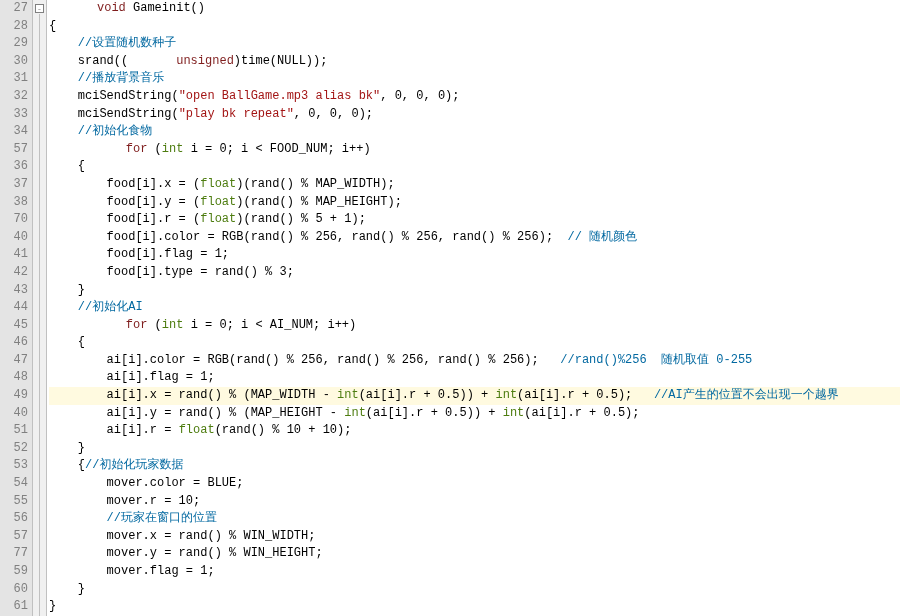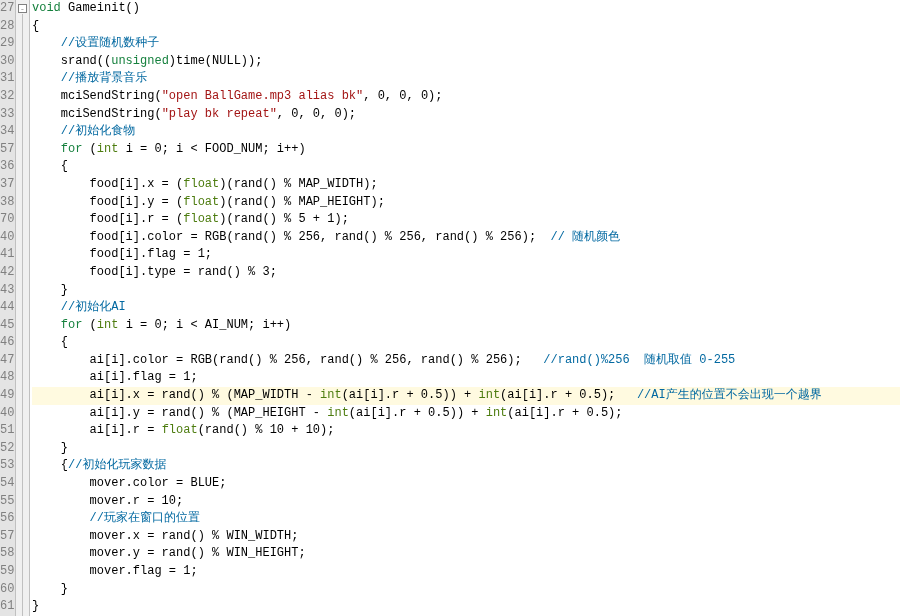--- a/index.html
+++ b/index.html
@@ -6,21 +6,21 @@
   body {
     font-family: Consolas, "Courier New", monospace;
     font-size: 12px;
     background: #fff;
     display: flex;
     width: 900px;
     height: 616px;
     overflow: hidden;
   }
   .gutter {
-    width: 16px;
+    width: 33px;
     background: #e4e4e4;
     border-right: 1px solid #c0c0c0;
     text-align: right;
     color: #808080;
     user-select: none;
     flex-shrink: 0;
   }
   .gutter div {
     height: 17.6px;
     line-height: 17.6px;
@@ -56,21 +56,21 @@
   }
   .code {
     flex: 1;
     white-space: pre;
     padding-left: 2px;
   }
   .line {
     height: 17.6px;
     line-height: 17.6px;
   }
-  .kw { color: #15803d; }
+  .kw { color: #7f1d1d; margin-left: 48px; }
   .ty { color: #4d7c0f; }
   .cm { color: #0369a1; }
   .st { color: #a31515; }
   .highlight { background: #fffae0; }
 </style>
 </head>
 <body>
 
 <div class="gutter" id="gutter">
     <div>27</div>
@@ -97,21 +97,21 @@
     <div>48</div>
     <div>49</div>
     <div>40</div>
     <div>51</div>
     <div>52</div>
     <div>53</div>
     <div>54</div>
     <div>55</div>
     <div>56</div>
     <div>57</div>
-    <div>58</div>
+    <div>77</div>
     <div>59</div>
     <div>60</div>
     <div>61</div>
   </div>
 <div class="fold-col">
   <div class="fold-box">-</div>
   <div class="fold-line"></div>
 </div>
 <div class="code" id="code"><div class="line"><span class="kw">void</span><span> Gameinit()</span></div><div class="line"><span>{</span></div><div class="line"><span>    </span><span class="cm">//设置随机数种子</span></div><div class="line"><span>    srand((</span><span class="kw">unsigned</span><span>)time(NULL));</span></div><div class="line"><span>    </span><span class="cm">//播放背景音乐</span></div><div class="line"><span>    mciSendString(</span><span class="st">"open BallGame.mp3 alias bk"</span><span>, 0, 0, 0);</span></div><div class="line"><span>    mciSendString(</span><span class="st">"play bk repeat"</span><span>, 0, 0, 0);</span></div><div class="line"><span>    </span><span class="cm">//初始化食物</span></div><div class="line"><span>    </span><span class="kw">for</span><span> (</span><span class="ty">int</span><span> i = 0; i &lt; FOOD_NUM; i++)</span></div><div class="line"><span>    {</span></div><div class="line"><span>        food[i].x = (</span><span class="ty">float</span><span>)(rand() % MAP_WIDTH);</span></div><div class="line"><span>        food[i].y = (</span><span class="ty">float</span><span>)(rand() % MAP_HEIGHT);</span></div><div class="line"><span>        food[i].r = (</span><span class="ty">float</span><span>)(rand() % 5 + 1);</span></div><div class="line"><span>        food[i].color = RGB(rand() % 256, rand() % 256, rand() % 256);  </span><span class="cm">// 随机颜色</span></div><div class="line"><span>        food[i].flag = 1;</span></div><div class="line"><span>        food[i].type = rand() % 3;</span></div><div class="line"><span>    }</span></div><div class="line"><span>    </span><span class="cm">//初始化AI</span></div><div class="line"><span>    </span><span class="kw">for</span><span> (</span><span class="ty">int</span><span> i = 0; i &lt; AI_NUM; i++)</span></div><div class="line"><span>    {</span></div><div class="line"><span>        ai[i].color = RGB(rand() % 256, rand() % 256, rand() % 256);   </span><span class="cm">//rand()%256  随机取值 0-255</span></div><div class="line"><span>        ai[i].flag = 1;</span></div><div class="line highlight"><span>        ai[i].x = rand() % (MAP_WIDTH - </span><span class="ty">int</span><span>(ai[i].r + 0.5)) + </span><span class="ty">int</span><span>(ai[i].r + 0.5);   </span><span class="cm">//AI产生的位置不会出现一个越界</span></div><div class="line"><span>        ai[i].y = rand() % (MAP_HEIGHT - </span><span class="ty">int</span><span>(ai[i].r + 0.5)) + </span><span class="ty">int</span><span>(ai[i].r + 0.5);</span></div><div class="line"><span>        ai[i].r = </span><span class="ty">float</span><span>(rand() % 10 + 10);</span></div><div class="line"><span>    }</span></div><div class="line"><span>    {</span><span class="cm">//初始化玩家数据</span></div><div class="line"><span>        mover.color = BLUE;</span></div><div class="line"><span>        mover.r = 10;</span></div><div class="line"><span>        </span><span class="cm">//玩家在窗口的位置</span></div><div class="line"><span>        mover.x = rand() % WIN_WIDTH;</span></div><div class="line"><span>        mover.y = rand() % WIN_HEIGHT;</span></div><div class="line"><span>        mover.flag = 1;</span></div><div class="line"><span>    }</span></div><div class="line"><span>}</span></div></div>
 

